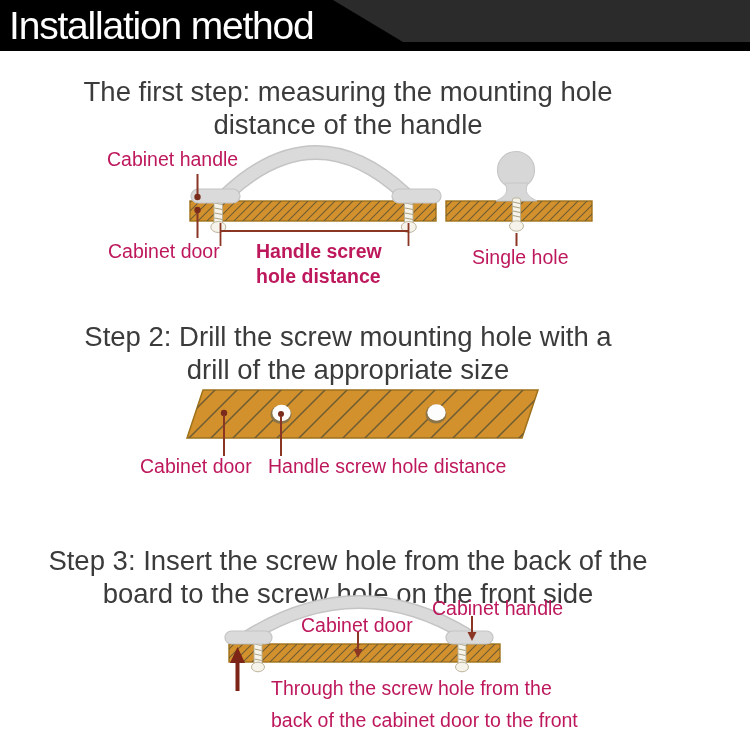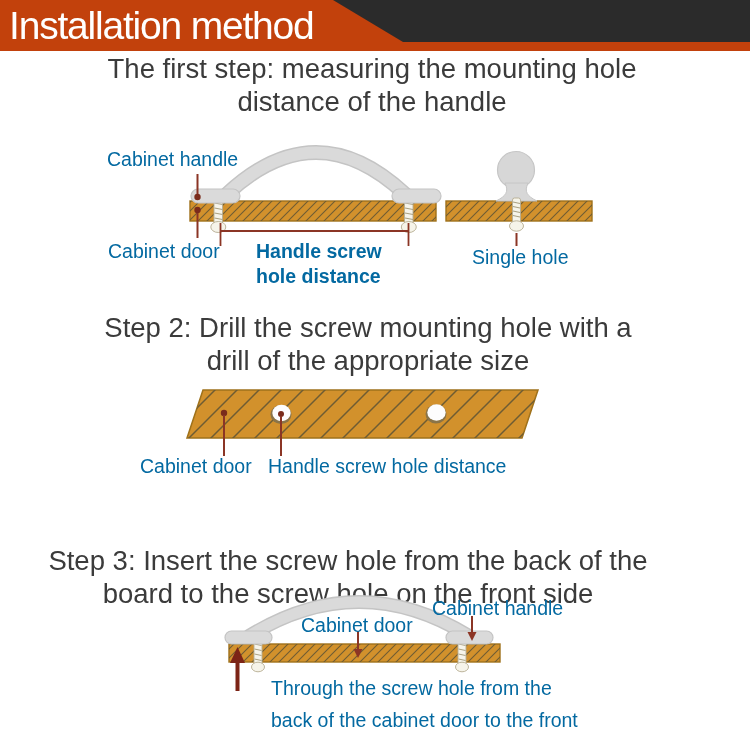--- a/index.html
+++ b/index.html
@@ -1,36 +1,36 @@
 <!DOCTYPE html>
 <html><head>
 <meta charset="utf-8">
 <style>
   html,body{margin:0;padding:0;}
   body{width:750px;height:750px;background:#ffffff;font-family:"Liberation Sans",sans-serif;overflow:hidden;}
   .page{position:relative;width:750px;height:750px;background:#fff;}
 
   
-  .banner{position:absolute;left:0;top:0;width:750px;height:51px;background:#c2410c;}
+  .banner{position:absolute;left:0;top:0;width:750px;height:51px;background:#000000;}
   .banner-dark{position:absolute;left:333px;top:0;right:0;height:42px;background:#2b2b2b;
                clip-path:polygon(0 0,100% 0,100% 100%,70px 100%);}
   .banner-title{position:absolute;left:9px;top:0;margin:0;line-height:51px;
                 font-size:39px;font-weight:500;letter-spacing:-1.2px;color:#ffffff;}
 
   
   .step-heading{position:absolute;left:0;width:696px;text-align:center;
                 font-size:27.5px;line-height:33px;color:#3b3b3b;white-space:pre-line;}
-  .h1{top:52px;padding-left:24px;} .h2{top:311px;padding-left:20px;} .h3{top:516px;margin-top:28px;}
+  .h1{top:75px;} .h2{top:320px;} .h3{top:516px;margin-top:28px;}
 
   
   .diag{position:absolute;left:0;}
   .d1{top:140px;} .d2{top:385px;} .d3{top:590px;}
 
   
-  .lbl{position:absolute;font-size:19.5px;line-height:25px;color:#0369a1;white-space:pre-line;}
+  .lbl{position:absolute;font-size:19.5px;line-height:25px;color:#be185d;white-space:pre-line;}
   .lb-ch1{left:107px;top:147px;}
   .lb-cd1{left:108px;top:239px;}
   .lb-sd1{left:256px;top:239px;font-weight:bold;}
   .lb-sh1{left:472px;top:245px;}
   .lb-cd2{left:140px;top:454px;}
   .lb-sd2{left:268px;top:454px;}
   .lb-cd3{left:301px;top:613px;}
   .lb-ch3{left:432px;top:596px;}
   .lb-note3{left:246px;top:672px;line-height:32px;margin-left:25px;}
 </style>

